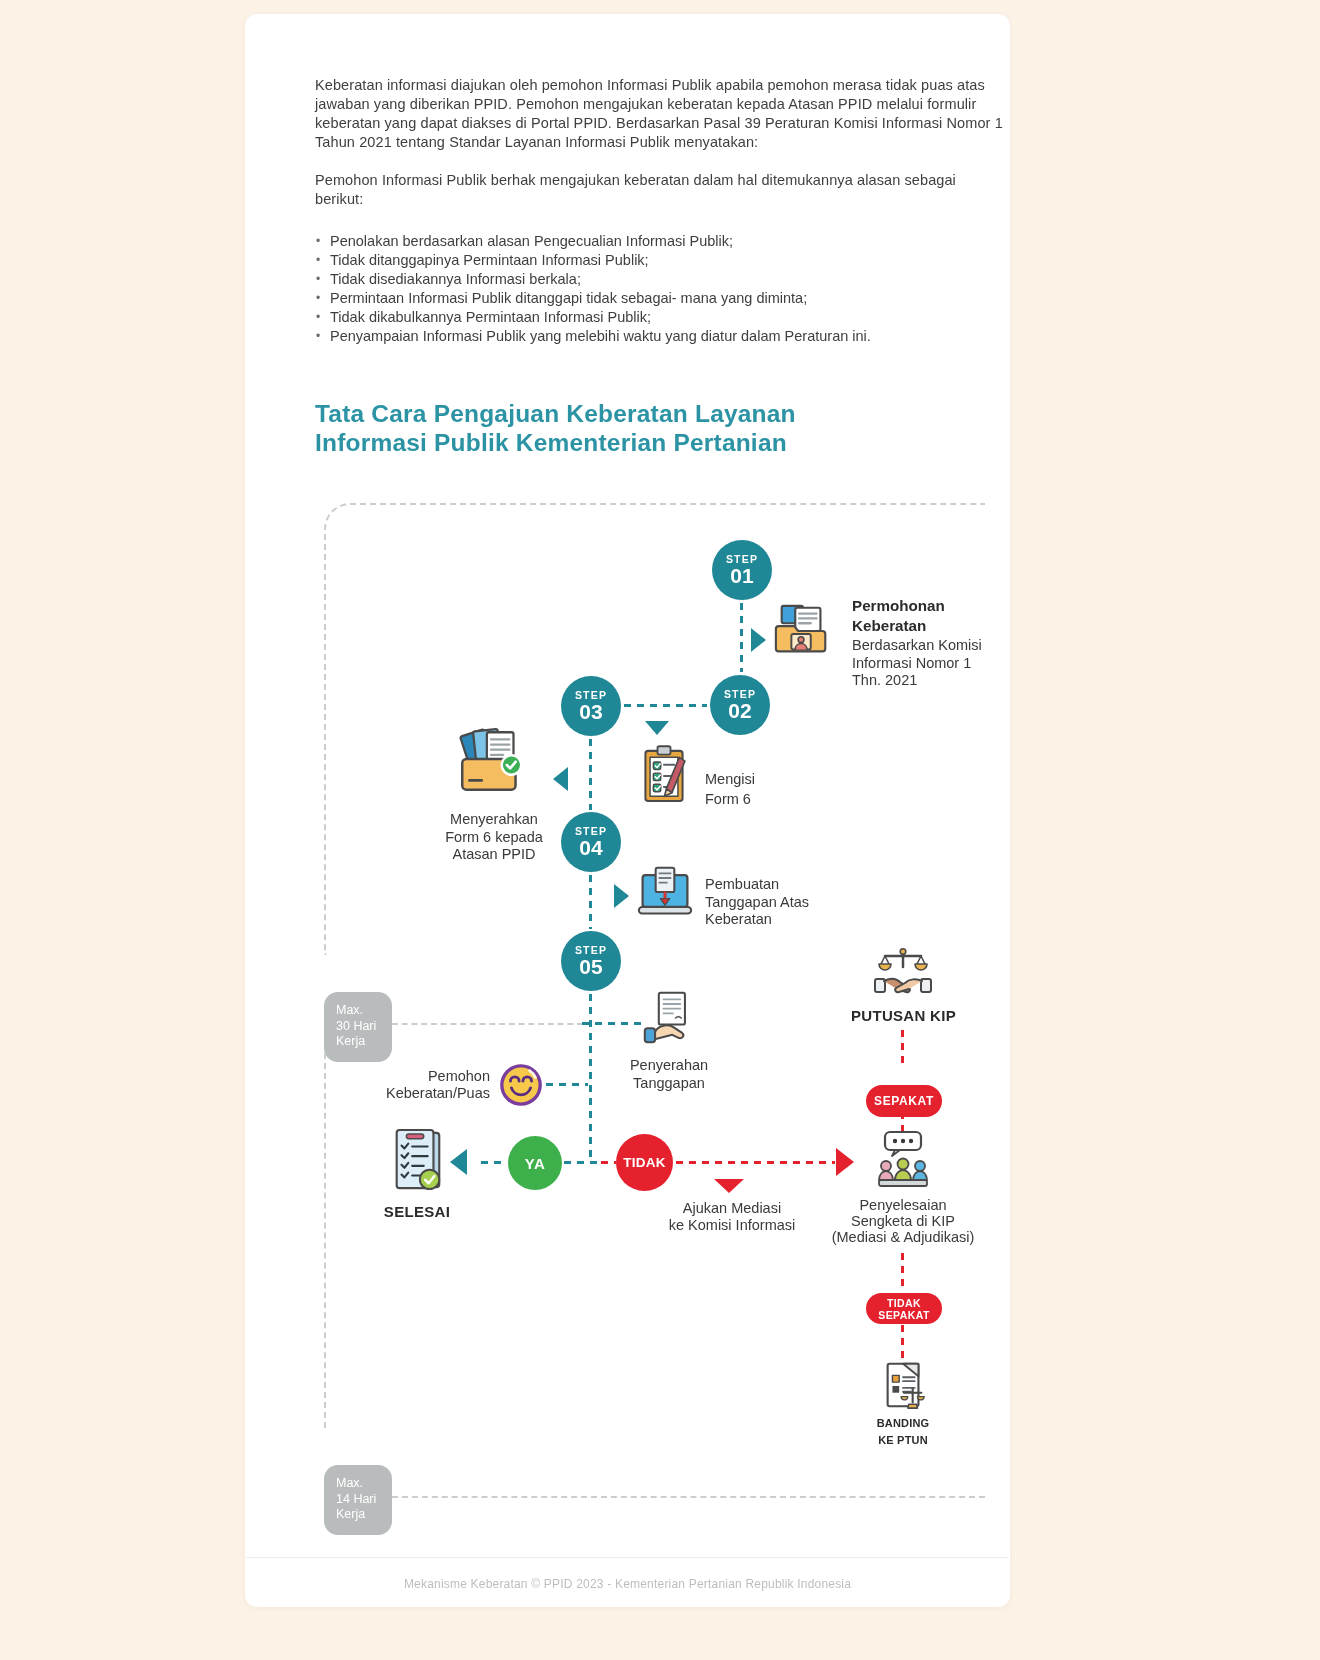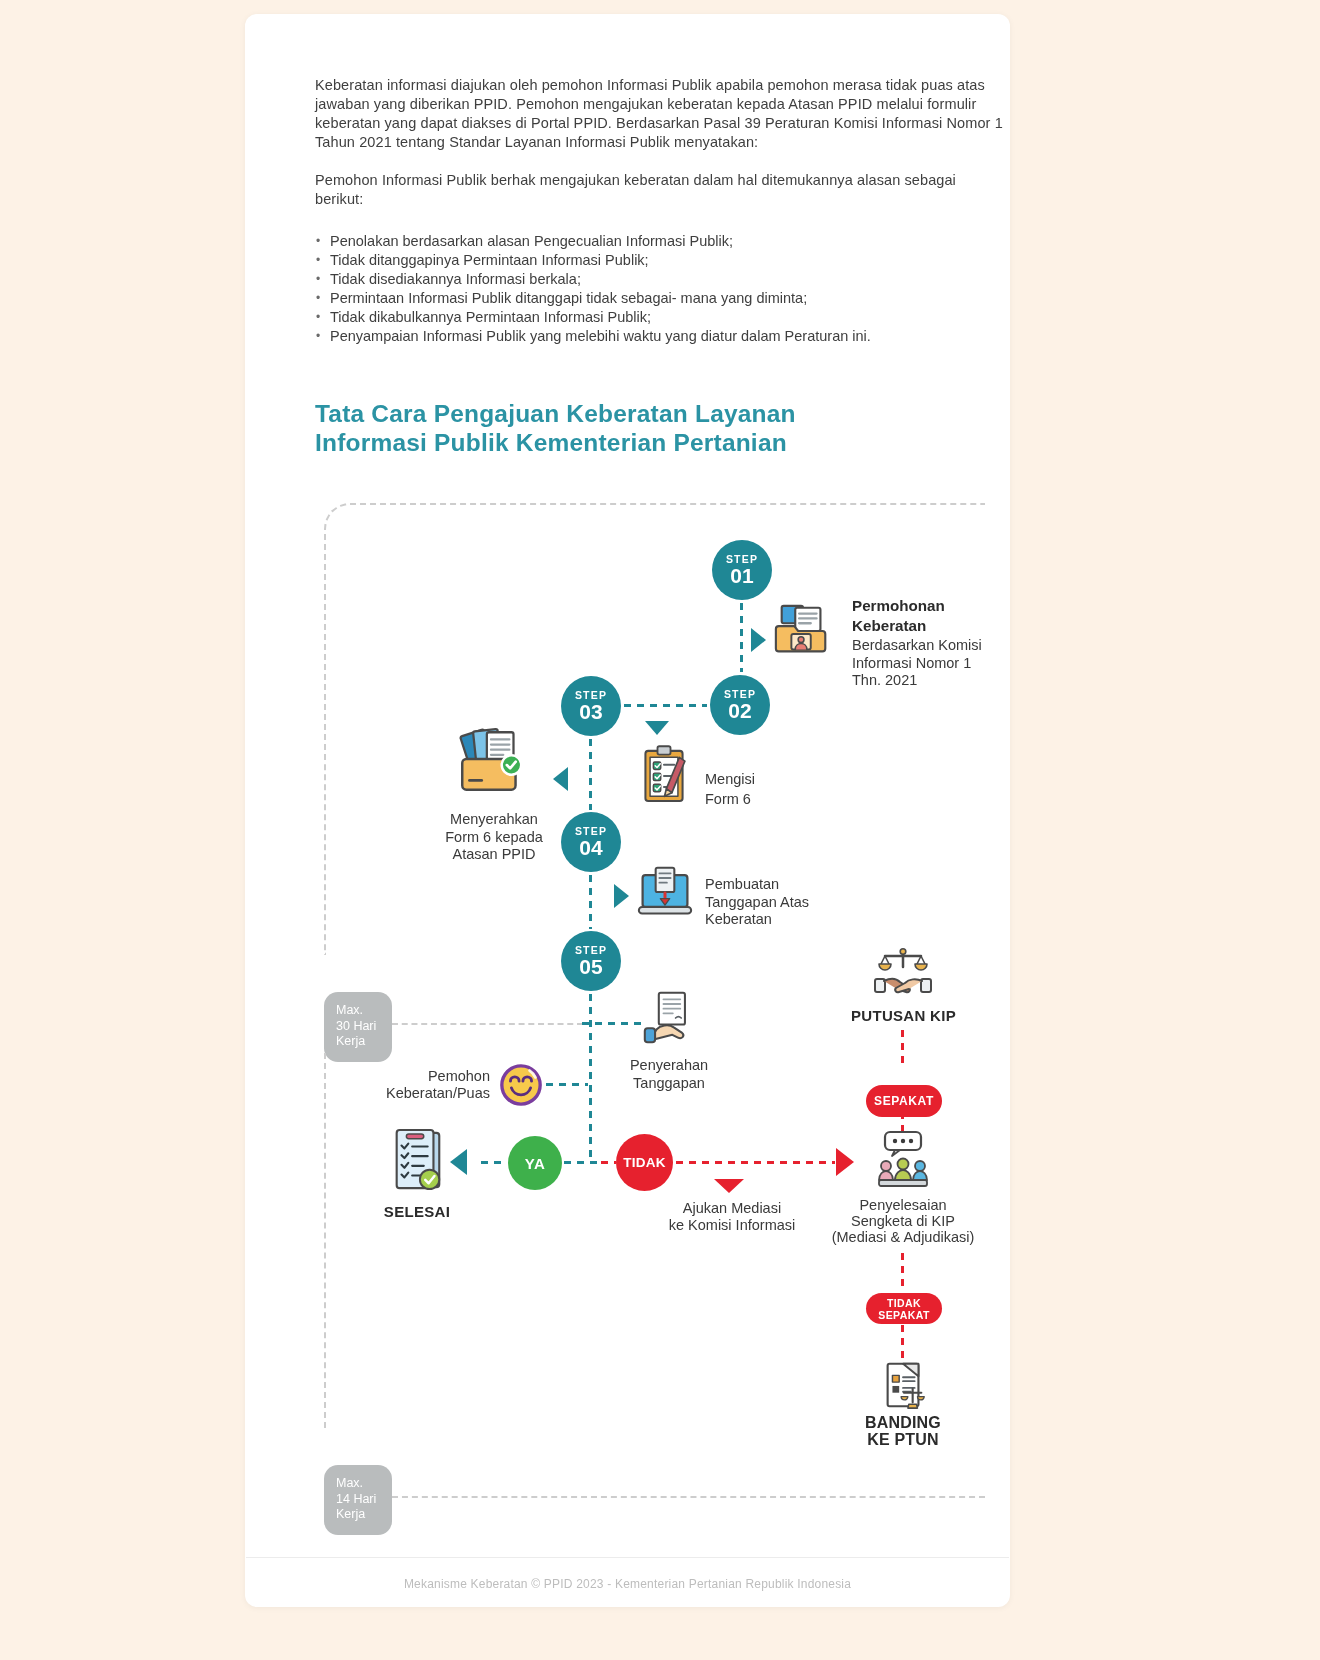--- a/index.html
+++ b/index.html
@@ -297,18 +297,18 @@
 Tanggapan</div>
   <div class="abs lbl prelines rgt" style="left:362px;top:1068px;width:128px;line-height:17px;">Pemohon
 Keberatan/Puas</div>
   <div class="abs lbl b ctr" style="left:377px;top:1203px;width:80px;font-size:15px;letter-spacing:0.3px;">SELESAI</div>
   <div class="abs lbl prelines ctr" style="left:661px;top:1200px;width:142px;line-height:16.5px;">Ajukan Mediasi
 ke Komisi Informasi</div>
   <div class="abs lbl b ctr" style="left:846px;top:1007px;width:115px;font-size:15px;letter-spacing:0.3px;">PUTUSAN KIP</div>
   <div class="abs lbl prelines ctr" style="left:822px;top:1197px;width:162px;line-height:16px;">Penyelesaian
 Sengketa di KIP
 (Mediasi &amp; Adjudikasi)</div>
-  <div class="abs lbl b prelines ctr" style="left:862px;top:1415px;width:82px;font-size:16px;line-height:16.5px;letter-spacing:0.2px;">BANDING
+  <div class="abs lbl b prelines ctr" style="left:862px;top:1415px;width:82px;font-size:11px;line-height:16.5px;letter-spacing:0.2px;">BANDING
 KE PTUN</div>
 
   <div class="abs divider" style="left:246px;top:1557px;width:763px;"></div>
   <div id="footer-text" class="abs" style="left:245px;top:1577px;width:765px;">Mekanisme Keberatan © PPID 2023 - Kementerian Pertanian Republik Indonesia</div>
 </div>
 
 </body></html>

